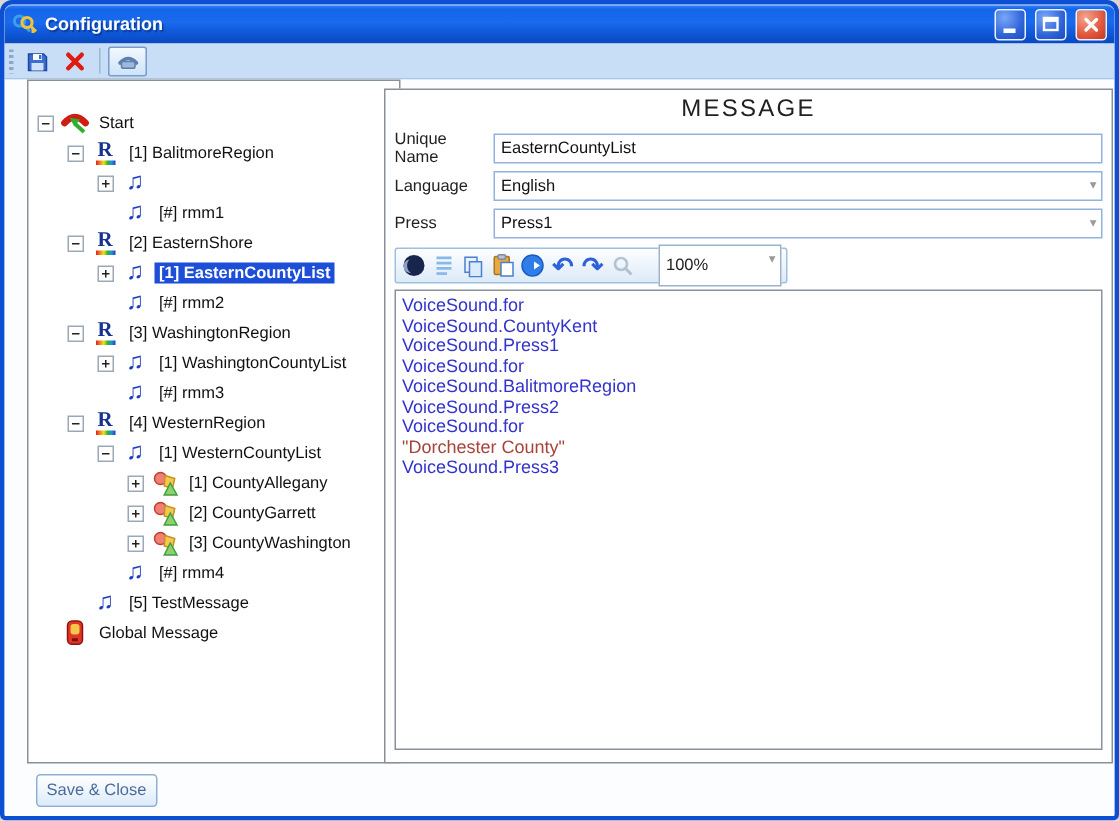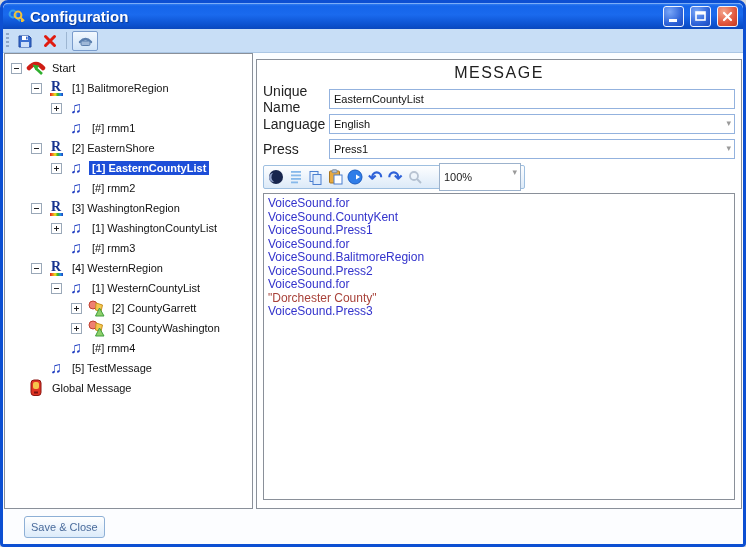--- a/index.html
+++ b/index.html
@@ -3,39 +3,39 @@
 <meta charset="utf-8">
 <style>
   html,body{margin:0;padding:0;background:#d8d8d8;font-family:"Liberation Sans",sans-serif;}
   .window{position:relative;width:746px;height:547px;box-sizing:border-box;
     border:3px solid #0c4fd2;border-radius:8px 8px 4px 4px;background:#fafcff;overflow:hidden;
     display:flex;flex-direction:column;}
   
   .titlebar{height:26px;flex:0 0 26px;display:flex;align-items:center;padding:0 5px;gap:5px;
     background:linear-gradient(180deg,#3b86f5 0%,#1565ea 12%,#1a6aee 45%,#0b50cd 86%,#0a48bd 100%);
     border-radius:5px 5px 0 0;box-shadow:inset 0 1px 0 rgba(255,255,255,.35);}
-  .title-text{color:#fff;font-weight:bold;font-size:15px;text-shadow:1px 1px 1px #0b3a94;flex:1;}
+  .title-text{color:#fff;font-weight:bold;font-size:12px;text-shadow:1px 1px 1px #0b3a94;flex:1;}
   .win-btn{width:21px;height:21px;border-radius:3px;border:1px solid #eef4ff;margin-left:1px;
     display:flex;align-items:center;justify-content:center;padding:0;cursor:default;
     background:radial-gradient(circle at 30% 25%,#7aa7f8,#2e63d8 62%,#1b4bbf);}
   .win-btn.close{background:radial-gradient(circle at 30% 25%,#f4a58c,#e0543a 62%,#c23a22);}
   
   .toolbar{height:23px;flex:0 0 23px;background:#c8def6;display:flex;align-items:center;
     padding:0 3px;gap:3px;border-bottom:1px solid #aac6e4;}
   .grip{width:3px;height:16px;margin-right:2px;
     background:repeating-linear-gradient(180deg,#8fa8c8 0 2px,transparent 2px 4px);}
   .tb-btn{border:none;background:transparent;width:22px;height:20px;display:flex;
     align-items:center;justify-content:center;padding:0;}
   .tb-sep{width:1px;height:17px;background:#9db6d2;margin:0 2px;}
   .tb-btn.framed{border:1px solid #7a9ccc;border-radius:2px;
     background:linear-gradient(180deg,#f2f8fe,#cfe3f8);width:26px;}
   
   .content{position:relative;flex:1;background:#fbfdff;}
-  .tree-panel{position:absolute;left:1px;top:0;bottom:1px;width:249px;background:#fff;
-    border:1px solid #8a9099;box-sizing:border-box;overflow:hidden;padding-top:4px;}
+  .tree-panel{position:absolute;left:15px;top:0;bottom:1px;width:249px;background:#fff;
+    border:1px solid #8a9099;box-sizing:border-box;overflow:hidden;padding-top:18px;}
   .tree-row{height:20px;display:flex;align-items:center;font-size:11px;color:#111;}
   .expander{flex:0 0 11px;width:11px;height:11px;box-sizing:border-box;position:relative;
     border:1px solid #9aa8b8;background:#fff;margin-right:4px;}
   .expander::before{content:"";position:absolute;left:2px;right:2px;top:50%;height:1px;
     margin-top:-0.5px;background:#222;}
   .expander.plus::after{content:"";position:absolute;top:2px;bottom:2px;left:50%;width:1px;
     margin-left:-0.5px;background:#222;}
   .expander.none{visibility:hidden;border:none;}
   .tree-ico{flex:0 0 20px;width:20px;height:18px;display:flex;align-items:center;
     justify-content:center;margin-right:3px;}
@@ -46,21 +46,21 @@
     background:linear-gradient(90deg,#e02020,#f08020,#f0e020,#30b030,#2090e0,#2040c0);}
   .tree-label{padding:1px 3px;white-space:nowrap;}
   .tree-label.selected{background:#1d4ed8;color:#fff;font-weight:bold;}
   
   .msg-panel{position:absolute;left:253px;right:1px;top:6px;bottom:1px;background:#fff;
     border:1px solid #8a9099;box-sizing:border-box;display:flex;flex-direction:column;
     padding:2px 6px 8px 6px;}
   .msg-header{text-align:center;font-size:16px;letter-spacing:1.5px;color:#202020;
     padding:2px 0 4px 0;}
   .field-row{display:flex;align-items:center;height:25px;}
-  .field-label{flex:0 0 66px;font-size:14px;color:#222;}
+  .field-label{flex:0 0 66px;font-size:11px;color:#222;}
   .field-box{flex:1;height:20px;box-sizing:border-box;border:1px solid #93b2de;background:#fff;
     font-size:11px;color:#111;padding:0 4px;display:flex;align-items:center;position:relative;
     font-family:"Liberation Sans",sans-serif;}
   input.field-box{outline:none;}
   .combo-arrow{position:absolute;right:3px;top:3px;color:#9a9a9a;font-size:9px;}
   
   .ed-toolbar{margin-top:4px;width:262px;height:24px;box-sizing:border-box;
     border:1px solid #9ebfe0;border-radius:2px;display:flex;align-items:center;gap:2px;
     padding:0 3px;background:linear-gradient(180deg,#fdfeff,#dceaf8);}
   .ed-btn{border:none;background:transparent;width:21px;height:20px;display:flex;
@@ -233,20 +233,31 @@
             </span>
           </span>
           <span class="tree-label">[4] WesternRegion</span>
         </div>
         <div class="tree-row" style="padding-left: 46px;">
           <span class="expander minus"></span>
           <span class="tree-ico">
             <span class="note-glyph">♫</span>
           </span>
           <span class="tree-label">[1] WesternCountyList</span>
+        </div>
+        <div class="tree-row" style="padding-left: 66px;">
+          <span class="expander plus"></span>
+          <span class="tree-ico">
+            <svg width="18" height="17" viewBox="0 0 18 17">
+              <circle cx="6" cy="5" r="4" fill="#ef8073" stroke="#c04030"></circle>
+              <path d="M9 3 l6.5 2 -1.5 6.5 -5.5 -1.5 z" fill="#f5c851" stroke="#c89020"></path>
+              <path d="M8.5 16 l4 -8 4.5 8 z" fill="#8fd06a" stroke="#3f9f3f"></path>
+            </svg>
+          </span>
+          <span class="tree-label">[1] CountyAllegany</span>
         </div>
         <div class="tree-row" style="padding-left: 66px;">
           <span class="expander plus"></span>
           <span class="tree-ico">
             <svg width="18" height="17" viewBox="0 0 18 17">
               <circle cx="6" cy="5" r="4" fill="#ef8073" stroke="#c04030"></circle>
               <path d="M9 3 l6.5 2 -1.5 6.5 -5.5 -1.5 z" fill="#f5c851" stroke="#c89020"></path>
               <path d="M8.5 16 l4 -8 4.5 8 z" fill="#8fd06a" stroke="#3f9f3f"></path>
             </svg>
           </span>

